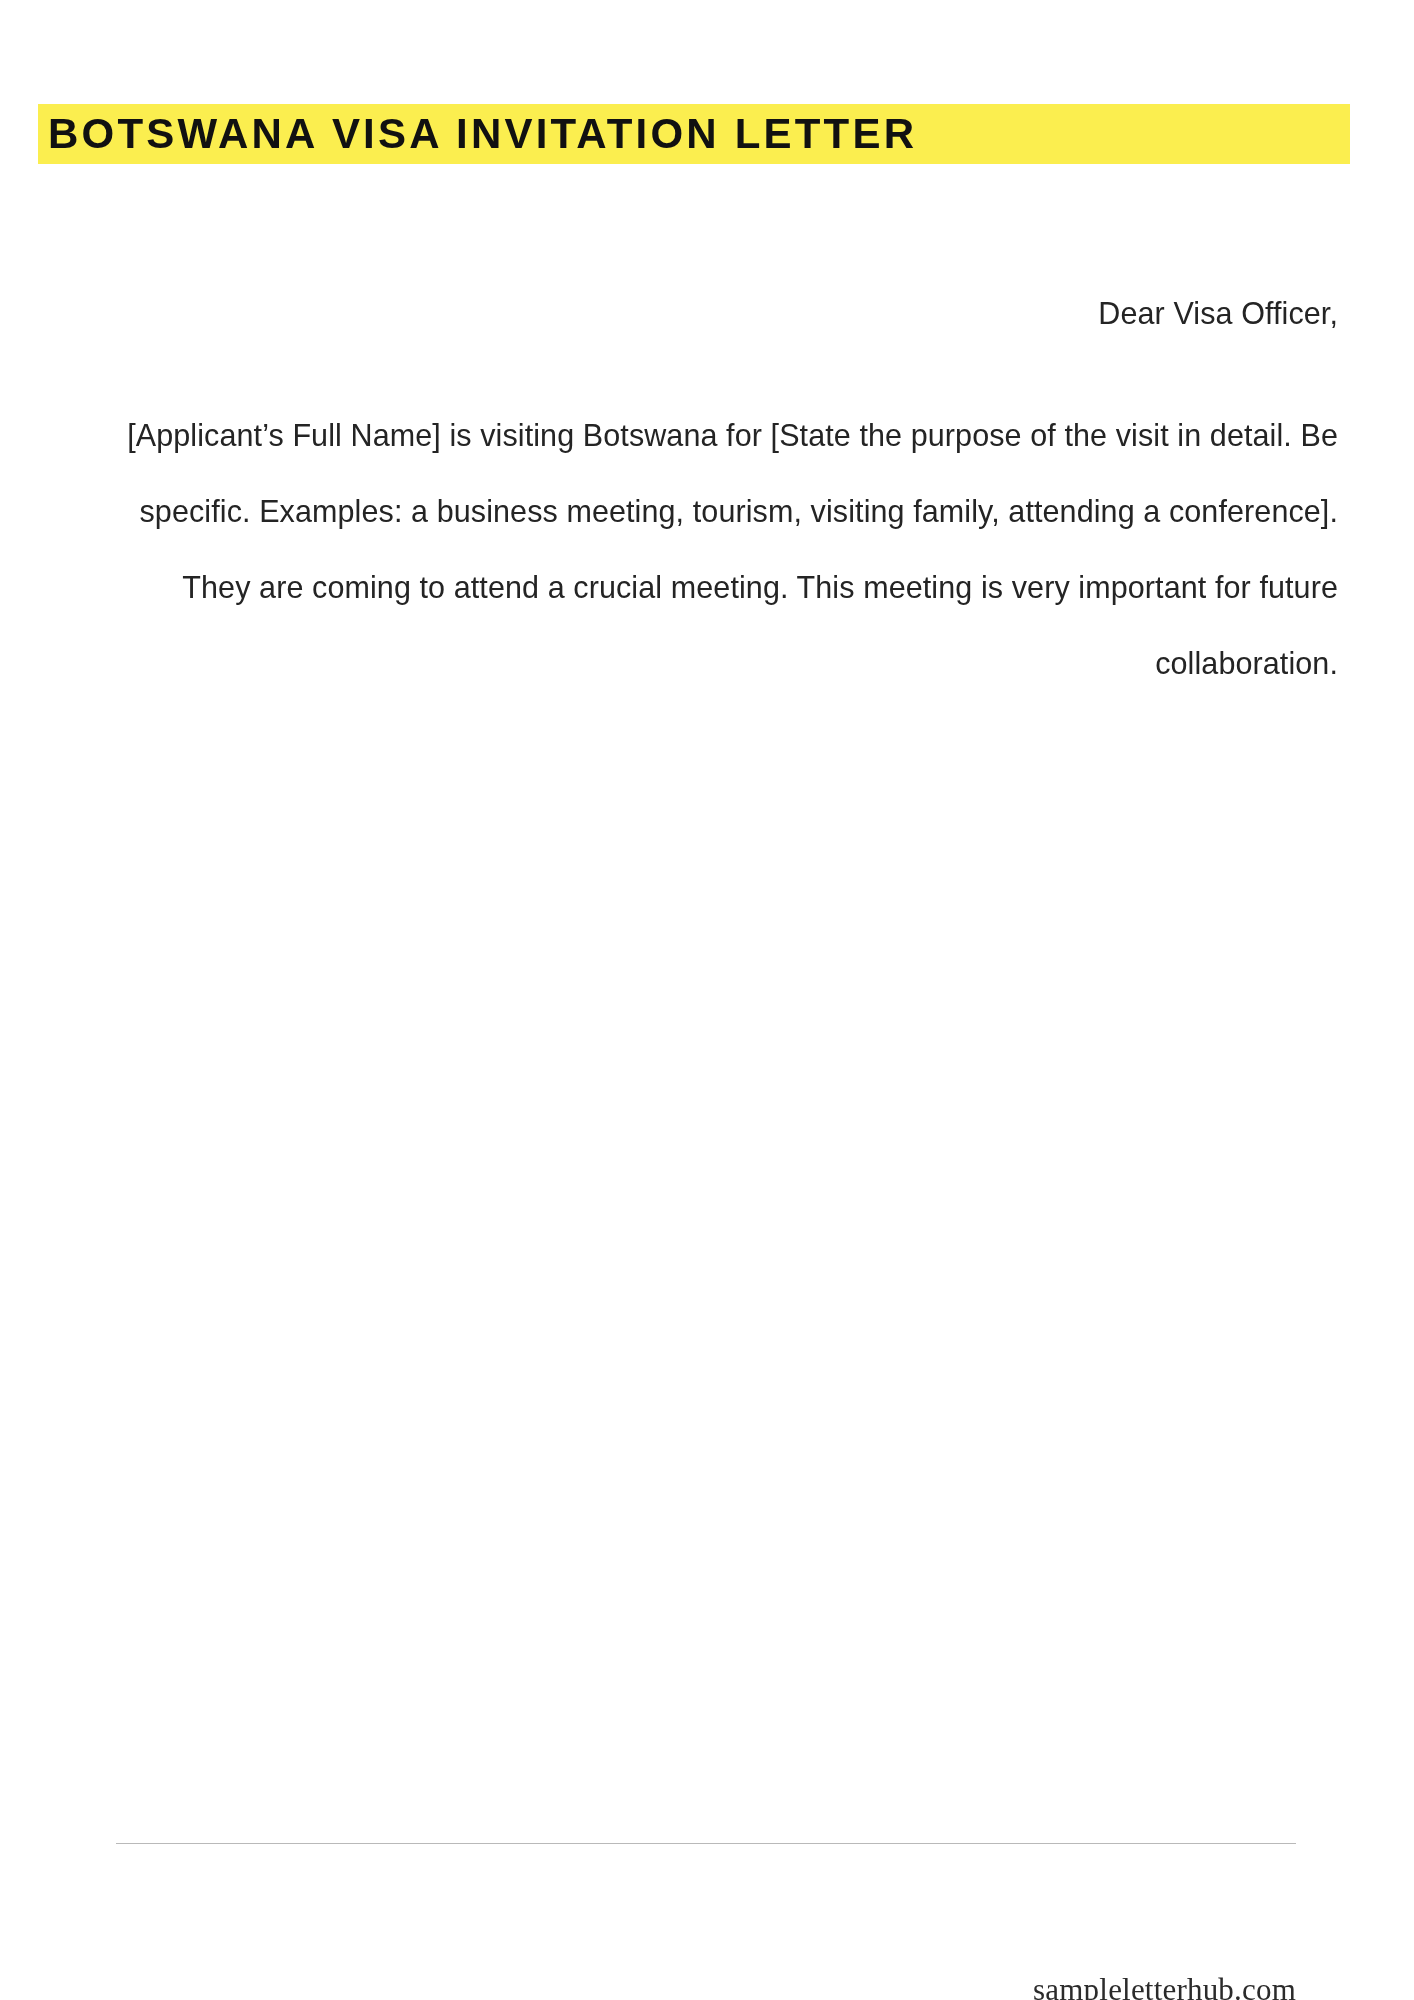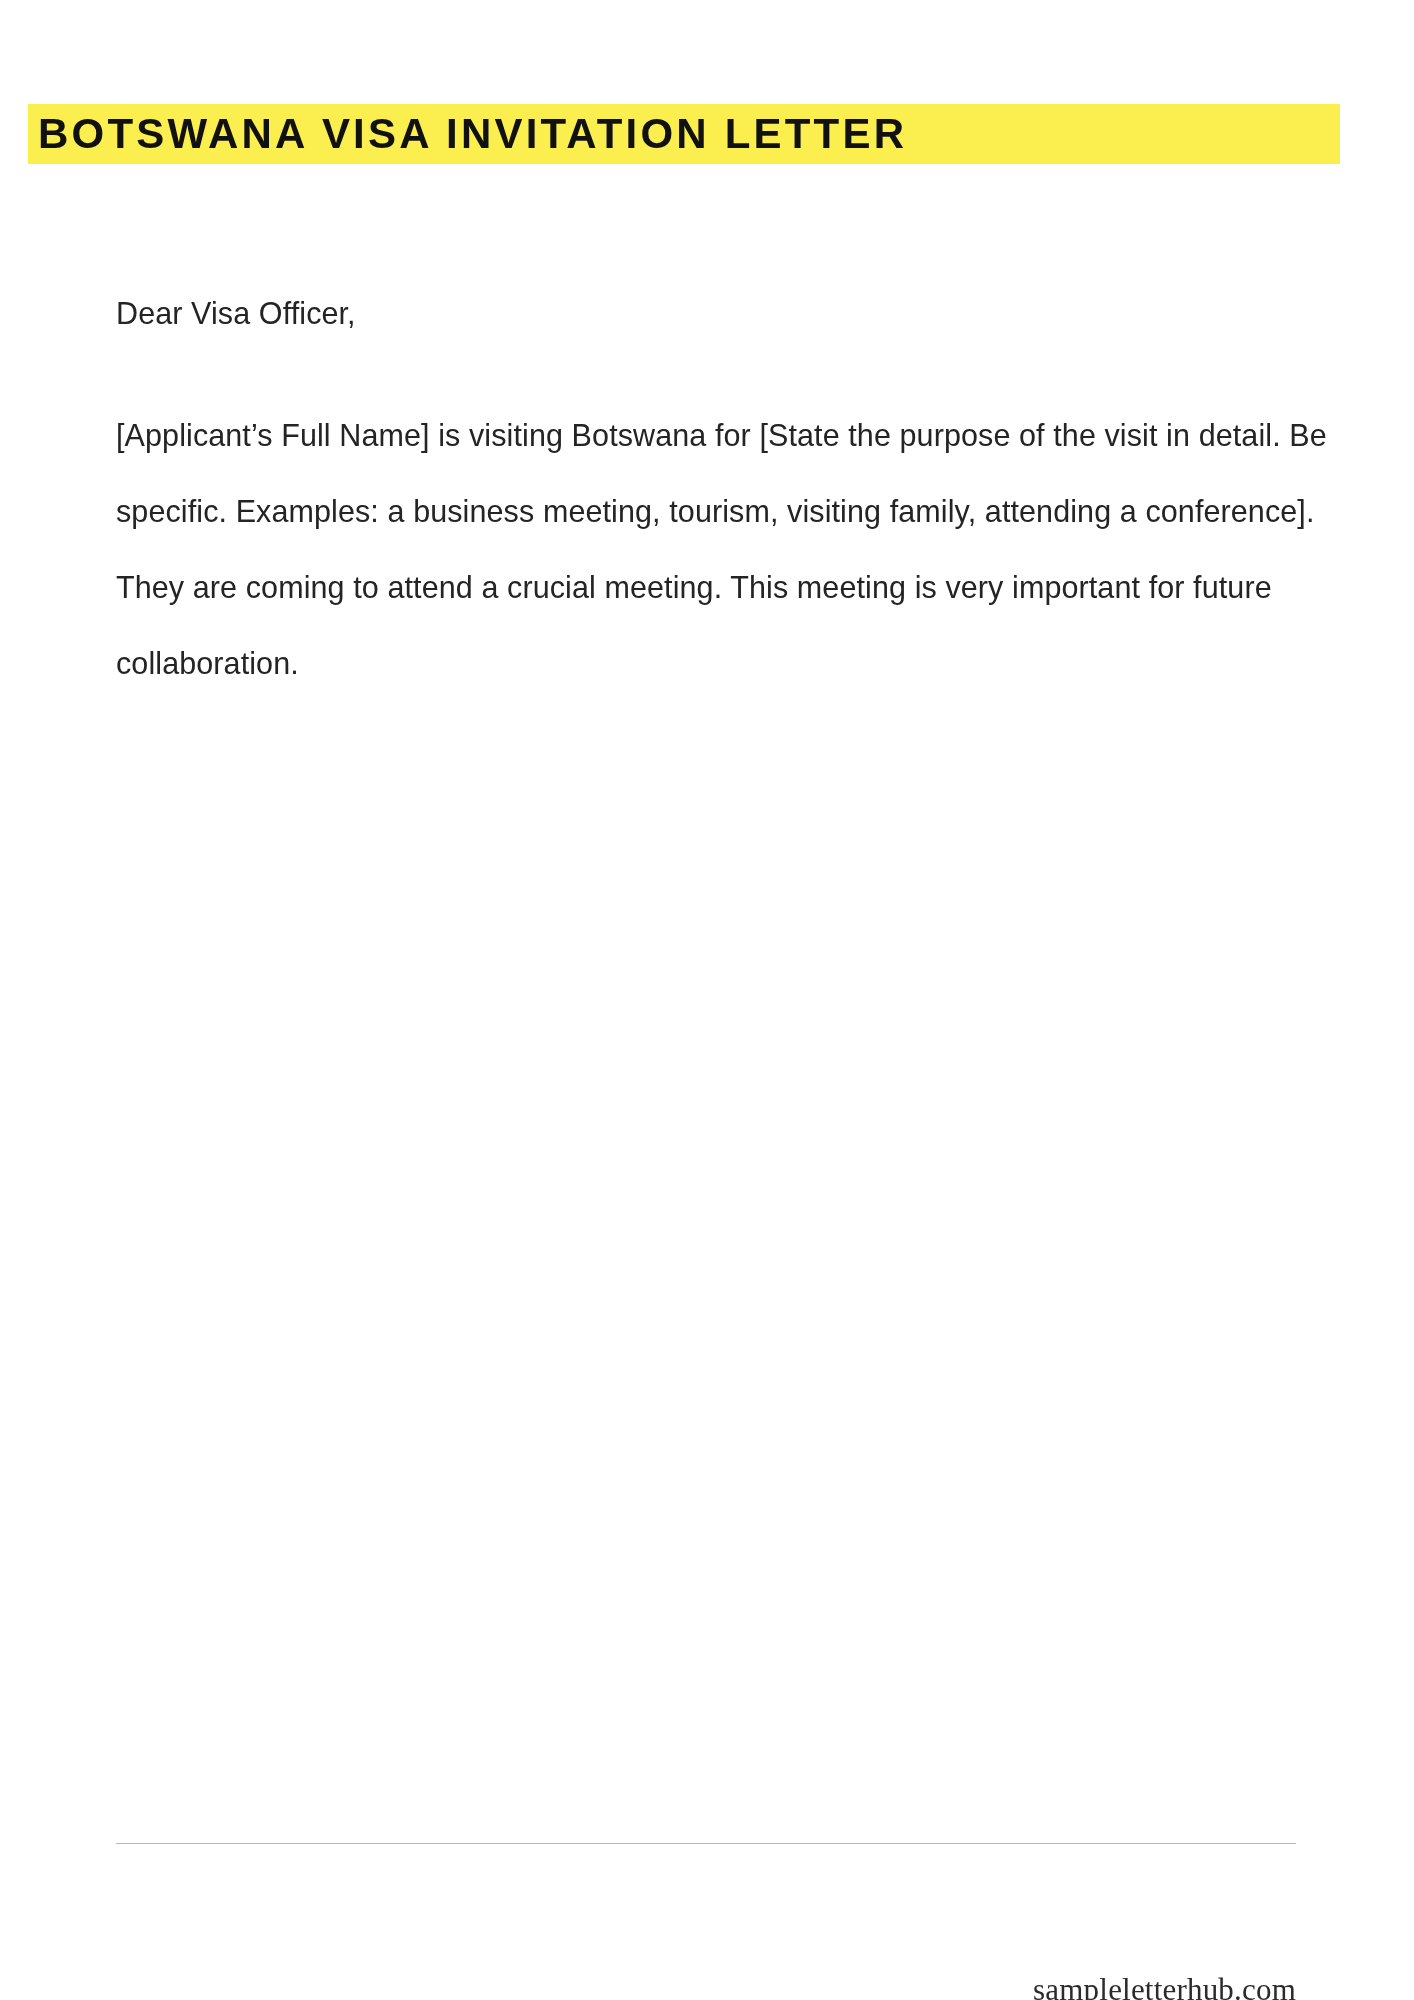--- a/index.html
+++ b/index.html
@@ -19,21 +19,21 @@
     position: absolute;
     left: 0;
     top: 0;
     width: 1414px;
     height: 2000px;
     background: #ffffff;
     box-sizing: border-box;
   }
   .title-band {
     position: absolute;
-    left: 28px;
+    left: 38px;
     top: 104px;
     width: 1312px;
     height: 60px;
     background: #fbee4f;
     display: flex;
     align-items: center;
   }
   .title-text {
     font-size: 42px;
     font-weight: bold;
@@ -41,20 +41,21 @@
     color: #111111;
     white-space: nowrap;
     padding-left: 10px;
     line-height: 1;
   }
   .body-block {
     position: absolute;
     left: 116px;
     top: 275px;
     width: 1222px;
+    text-align: right;
   }
   .para {
     font-size: 30.5px;
     line-height: 76px;
     color: #242424;
     margin: 0 0 46px 0;
     font-weight: 400;
     letter-spacing: 0.1px;
   }
   .sign-block {

